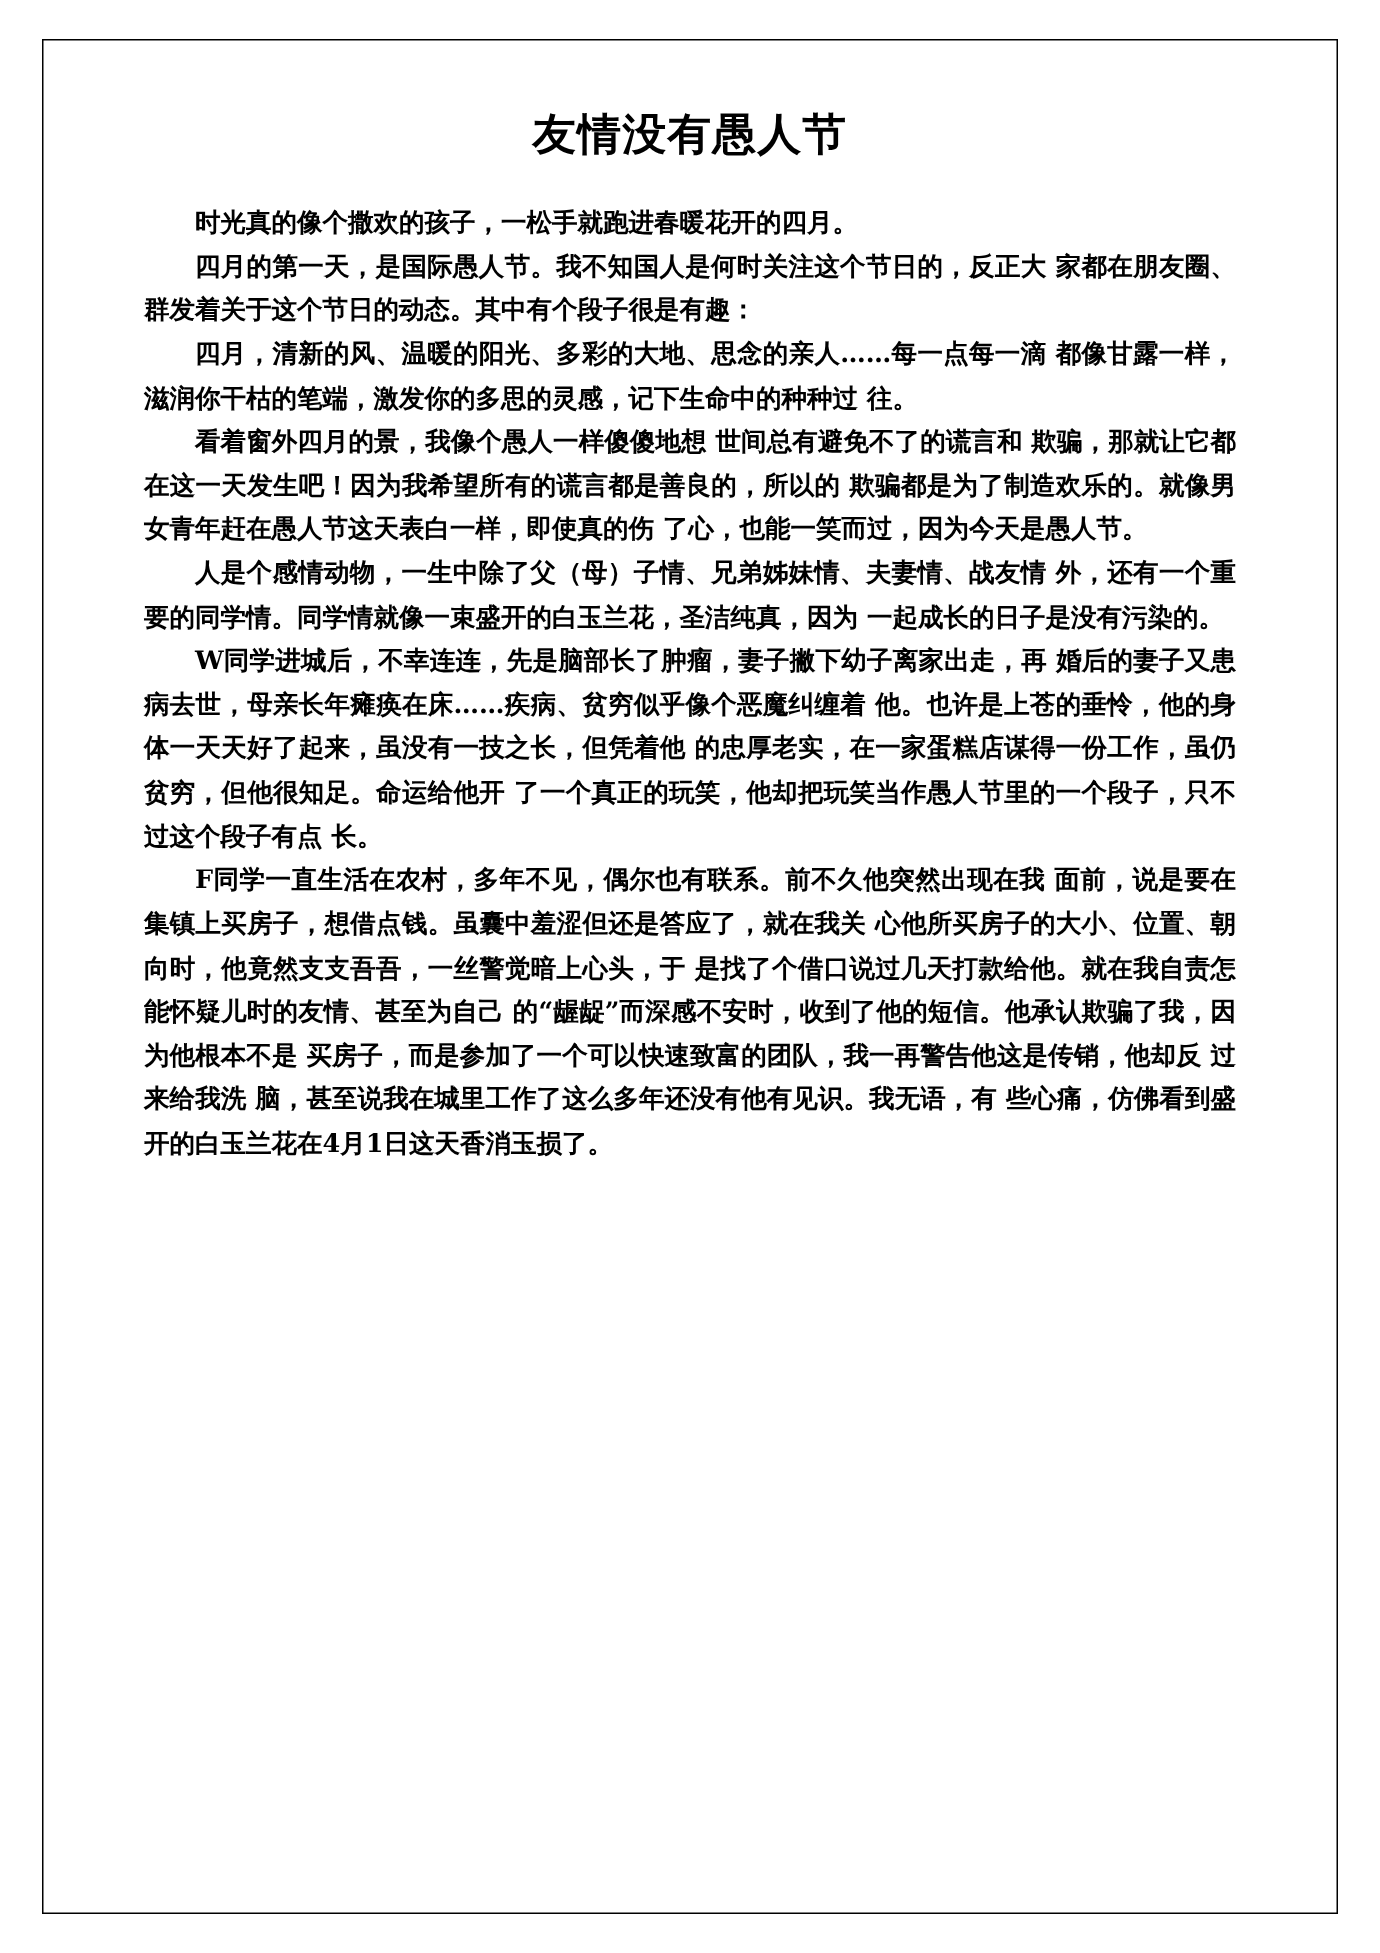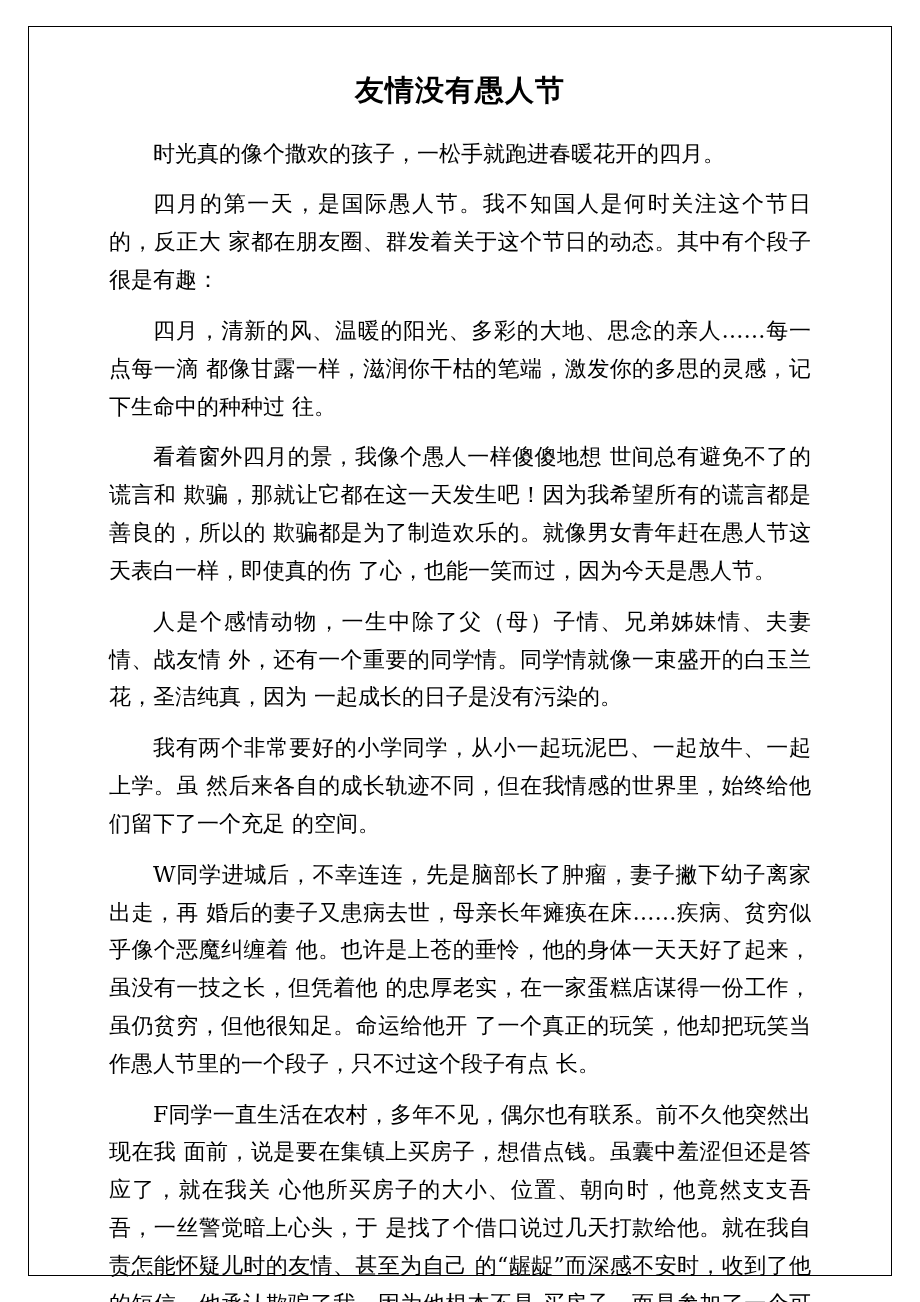--- a/index.html
+++ b/index.html
@@ -62,44 +62,44 @@
   .doc-title {
     font-family: Liberation Sans, sans-serif;
     font-weight: bold;
     font-size: 29px;
     text-align: center;
     letter-spacing: 1px;
     margin: 0 0 24px 0;
     line-height: 1.4;
   }
   .body-text p {
-    margin: 13px;
-    font-size: 22px;
+    margin: 0;
+    font-size: 17px;
     line-height: 1.72;
     text-align: justify;
     text-justify: inter-ideograph;
     text-indent: 2em;
     word-break: break-all;
+    font-weight: bold;
   }
 </style>
 </head>
 <body>
 
 <div class="page">
   <div class="rule-top"></div>
   <div class="rule-left"></div>
   <div class="rule-right"></div>
   <div class="rule-bottom"></div>
 
   <div class="content">
     <h1 class="doc-title">友情没有愚人节</h1>
     <div class="body-text">
       <p>时光真的像个撒欢的孩子，一松手就跑进春暖花开的四月。</p>
       <p>四月的第一天，是国际愚人节。我不知国人是何时关注这个节日的，反正大 家都在朋友圈、群发着关于这个节日的动态。其中有个段子很是有趣：</p>
       <p>四月，清新的风、温暖的阳光、多彩的大地、思念的亲人……每一点每一滴 都像甘露一样，滋润你干枯的笔端，激发你的多思的灵感，记下生命中的种种过 往。</p>
       <p>看着窗外四月的景，我像个愚人一样傻傻地想 世间总有避免不了的谎言和 欺骗，那就让它都在这一天发生吧！因为我希望所有的谎言都是善良的，所以的 欺骗都是为了制造欢乐的。就像男女青年赶在愚人节这天表白一样，即使真的伤 了心，也能一笑而过，因为今天是愚人节。</p>
       <p>人是个感情动物，一生中除了父（母）子情、兄弟姊妹情、夫妻情、战友情 外，还有一个重要的同学情。同学情就像一束盛开的白玉兰花，圣洁纯真，因为 一起成长的日子是没有污染的。</p>
-      <p>我有两个非常要好的小学同学，从小一起玩泥巴、一起放牛、一起上学。虽 然后来各自的成长轨迹不同，但在我情感的世界里，始终给他们留下了一个充足 的空间。</p>
       <p>W同学进城后，不幸连连，先是脑部长了肿瘤，妻子撇下幼子离家出走，再 婚后的妻子又患病去世，母亲长年瘫痪在床……疾病、贫穷似乎像个恶魔纠缠着 他。也许是上苍的垂怜，他的身体一天天好了起来，虽没有一技之长，但凭着他 的忠厚老实，在一家蛋糕店谋得一份工作，虽仍贫穷，但他很知足。命运给他开 了一个真正的玩笑，他却把玩笑当作愚人节里的一个段子，只不过这个段子有点 长。</p>
       <p>F同学一直生活在农村，多年不见，偶尔也有联系。前不久他突然出现在我 面前，说是要在集镇上买房子，想借点钱。虽囊中羞涩但还是答应了，就在我关 心他所买房子的大小、位置、朝向时，他竟然支支吾吾，一丝警觉暗上心头，于 是找了个借口说过几天打款给他。就在我自责怎能怀疑儿时的友情、甚至为自己 的“龌龊”而深感不安时，收到了他的短信。他承认欺骗了我，因为他根本不是 买房子，而是参加了一个可以快速致富的团队，我一再警告他这是传销，他却反 过来给我洗 脑，甚至说我在城里工作了这么多年还没有他有见识。我无语，有 些心痛，仿佛看到盛开的白玉兰花在4月1日这天香消玉损了。</p>
     </div>
   </div>
 </div>
 
 </body></html>

